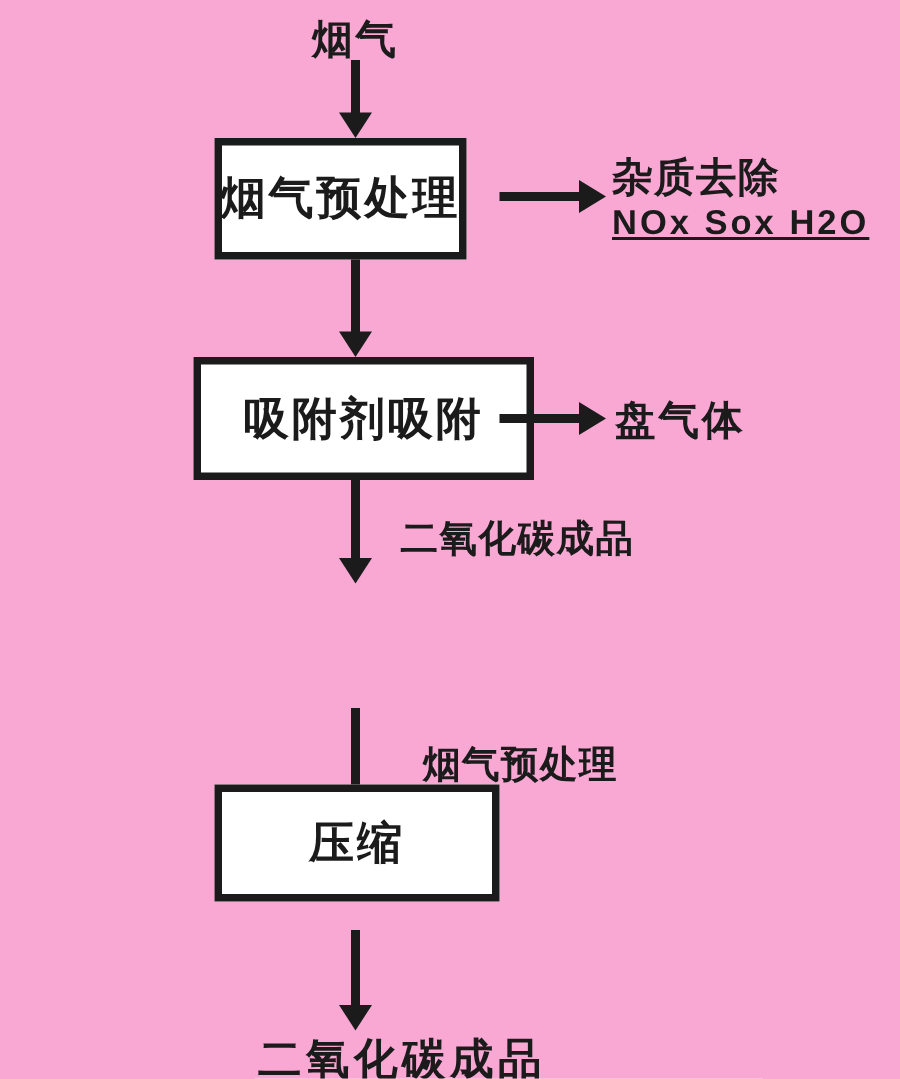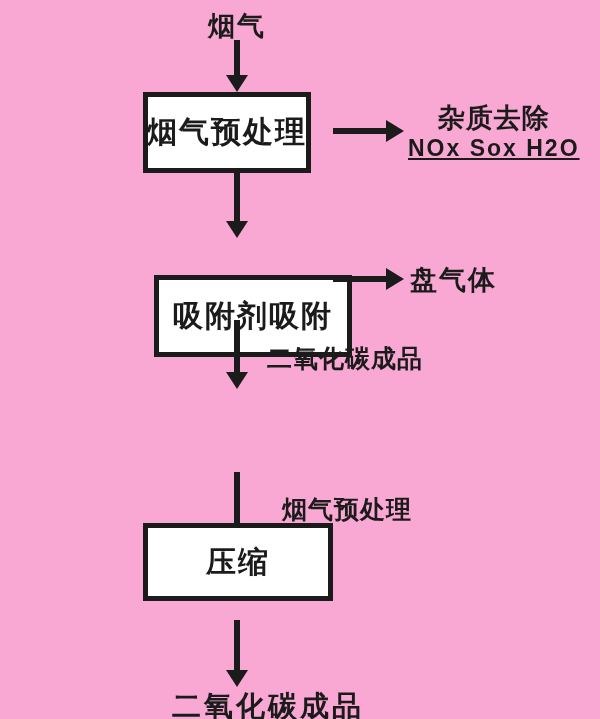--- a/index.html
+++ b/index.html
@@ -23,21 +23,21 @@
   .vshaft{position:absolute;width:6px;background:#1b1b1b;}
   .vhead{position:absolute;width:0;height:0;
     border-left:11px solid transparent;border-right:11px solid transparent;
     border-top:17px solid #1b1b1b;}
   .hshaft{position:absolute;height:6px;background:#1b1b1b;}
   .hhead{position:absolute;width:0;height:0;
     border-top:11px solid transparent;border-bottom:11px solid transparent;
     border-left:18px solid #1b1b1b;}
   .lbl{position:absolute;white-space:nowrap;font-weight:600;}
   .lbl-top{font-size:27px;letter-spacing:2px;}
-  .lbl-side1{font-size:27px;line-height:30px;letter-spacing:1px;text-align:center;}
+  .lbl-side1{font-size:27px;line-height:30px;letter-spacing:1px;}
   .lbl-side1 .sub{font-size:23px;font-weight:700;letter-spacing:2px;text-decoration:underline;}
   .lbl-side2{font-size:27px;letter-spacing:2px;}
   .lbl-flow{font-size:25px;letter-spacing:1px;}
   .lbl-bottom{font-size:29px;letter-spacing:3px;}
 </style>
 </head>
 <body>
 
 <div class="canvas">
 
@@ -59,21 +59,21 @@
   <div class="lbl lbl-side1" style="left:408px;top:103px;">
     <div>杂质去除</div>
     <div class="sub">NOx Sox H2O</div>
   </div>
 
   <div>
     <div class="vshaft" style="left:234px;top:173px;height:49px;"></div>
     <div class="vhead" style="left:226px;top:221px;"></div>
   </div>
 
-  <div class="box" style="left:154px;top:238px;width:198px;height:82px;margin-top:37px;">
+  <div class="box" style="left:129px;top:238px;width:227px;height:82px;">
     <span>吸附剂吸附</span>
   </div>
 
   <div>
     <div class="hshaft" style="left:333px;top:276px;width:53px;"></div>
     <div class="hhead" style="left:386px;top:268px;"></div>
   </div>
   <div class="lbl lbl-side2" style="left:410px;top:262px;">盘气体</div>
 
   <div>

